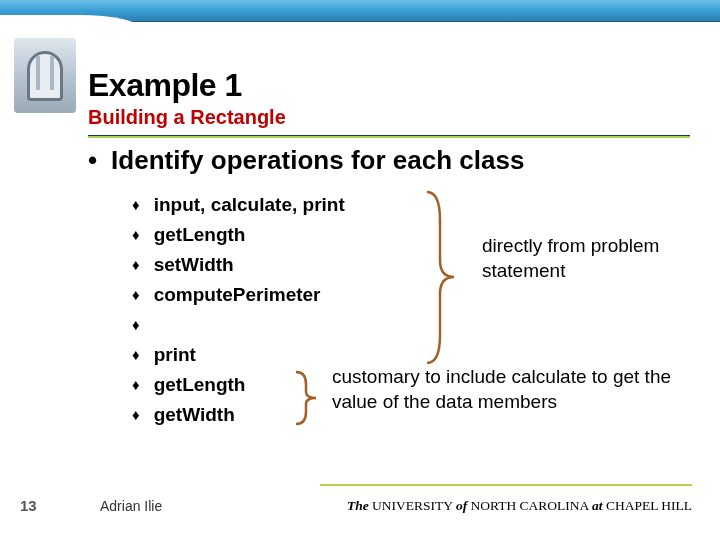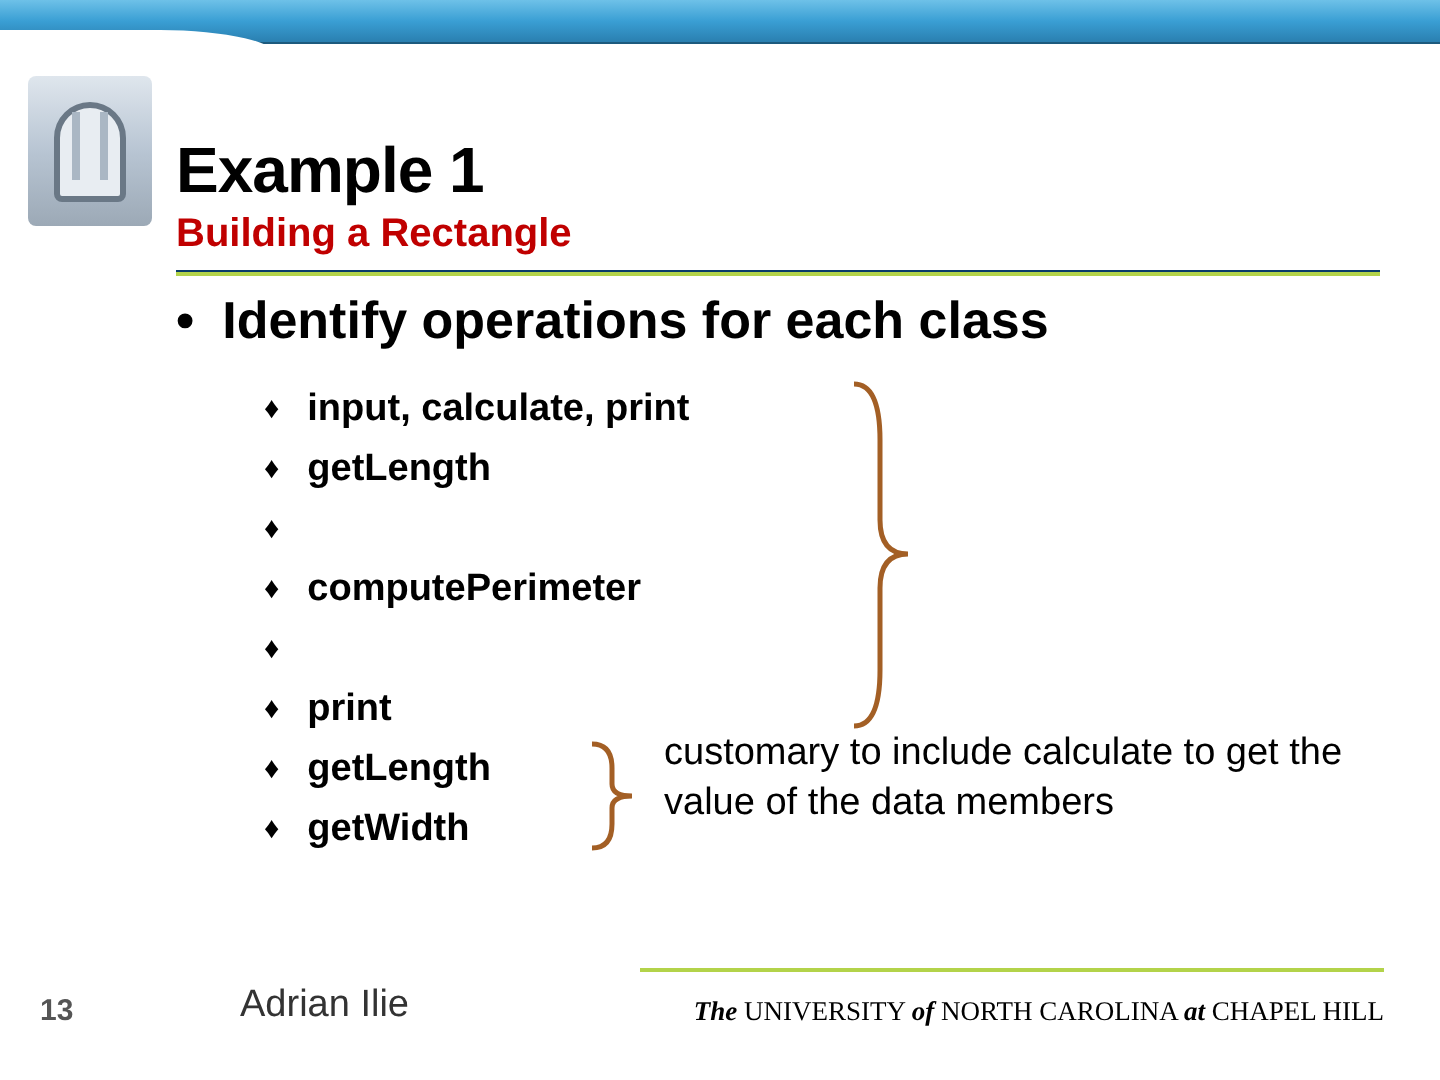--- a/index.html
+++ b/index.html
@@ -147,24 +147,24 @@
     position: absolute;
     left: 320px;
     right: 28px;
     bottom: 34px;
     height: 2px;
     background: #083b6a;
     border-bottom: 2px solid #b3d34a;
   }
   .author {
     position: absolute;
-    left: 120px;
+    left: 100px;
     bottom: 6px;
     font-family: Arial, sans-serif;
-    font-size: 19px;
+    font-size: 14px;
     color: #333;
   }
   .uni {
     position: absolute;
     right: 28px;
     bottom: 6px;
     font-family: "Times New Roman", serif;
     font-size: 13.5px;
     color: #000;
   }
@@ -196,20 +196,21 @@
     <div class="sub-item">
         <span class="diamond">♦</span>
         <span>input, calculate, print</span>
       </div>
     <div class="sub-item">
         <span class="diamond">♦</span>
         <span>getLength</span>
       </div>
     <div class="sub-item">
         <span class="diamond">♦</span>
+        <span>setWidth</span>
       </div>
     <div class="sub-item">
         <span class="diamond">♦</span>
         <span>computePerimeter</span>
       </div>
     <div class="sub-item">
         <span class="diamond">♦</span>
       </div>
     <div class="sub-item">
         <span class="diamond">♦</span>
@@ -220,20 +221,21 @@
         <span>getLength</span>
       </div>
     <div class="sub-item">
         <span class="diamond">♦</span>
         <span>getWidth</span>
       </div>
 
     <svg class="brace brace1" viewBox="0 0 40 175">
       <path d="M5 2 Q18 2 18 30 L18 70 Q18 87 32 87 Q18 87 18 104 L18 145 Q18 173 5 173"></path>
     </svg>
+    <div class="annotation anno1">directly from problem statement</div>
 
     <svg class="brace brace2" viewBox="0 0 30 56">
       <path d="M4 2 Q14 2 14 14 L14 22 Q14 28 24 28 Q14 28 14 34 L14 42 Q14 54 4 54"></path>
     </svg>
     <div class="annotation anno2">customary to include calculate to get the value of the data members</div>
   </div>
 </div>
 
 <div class="footer">
   <div class="footer-rule"></div>

